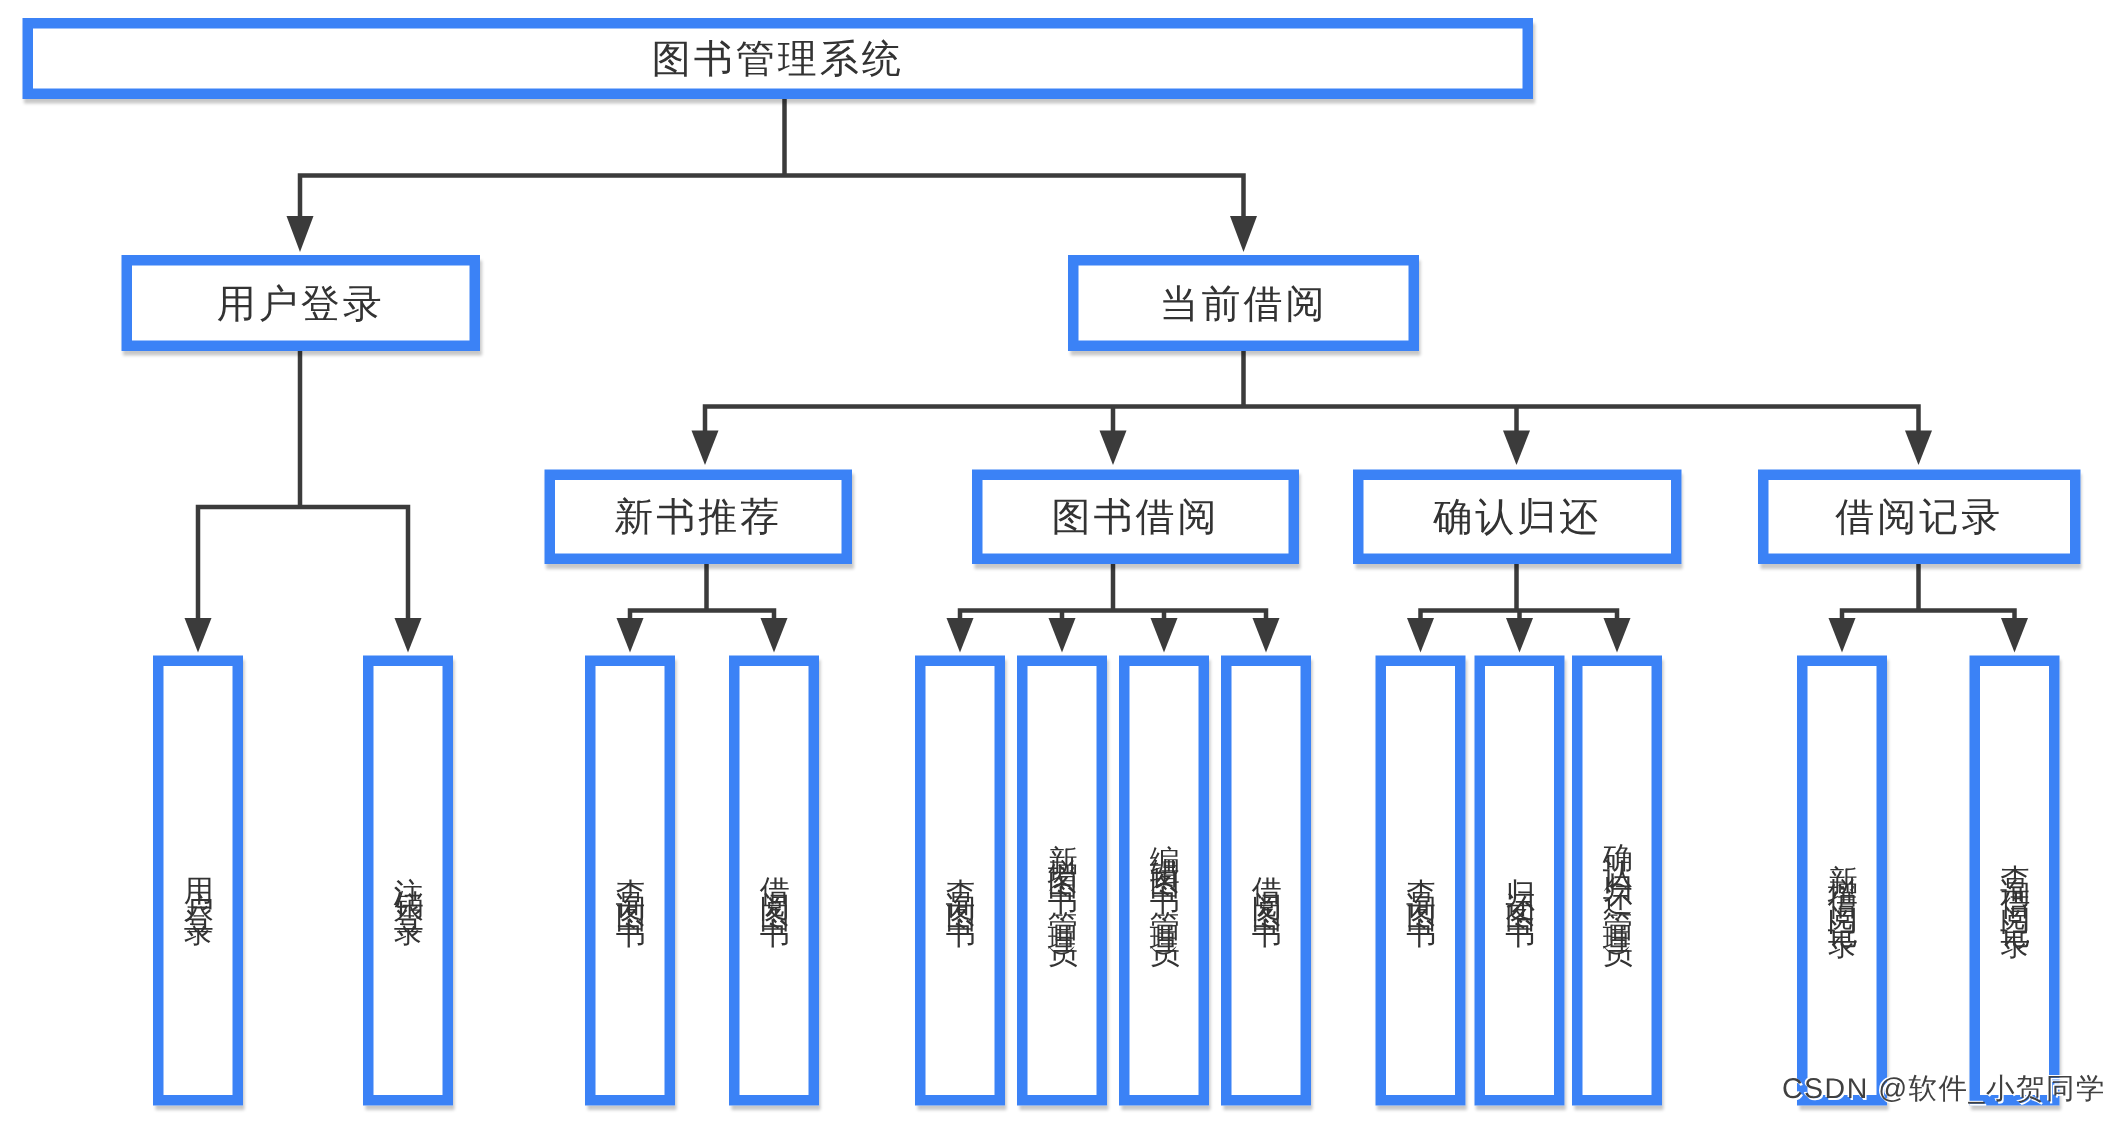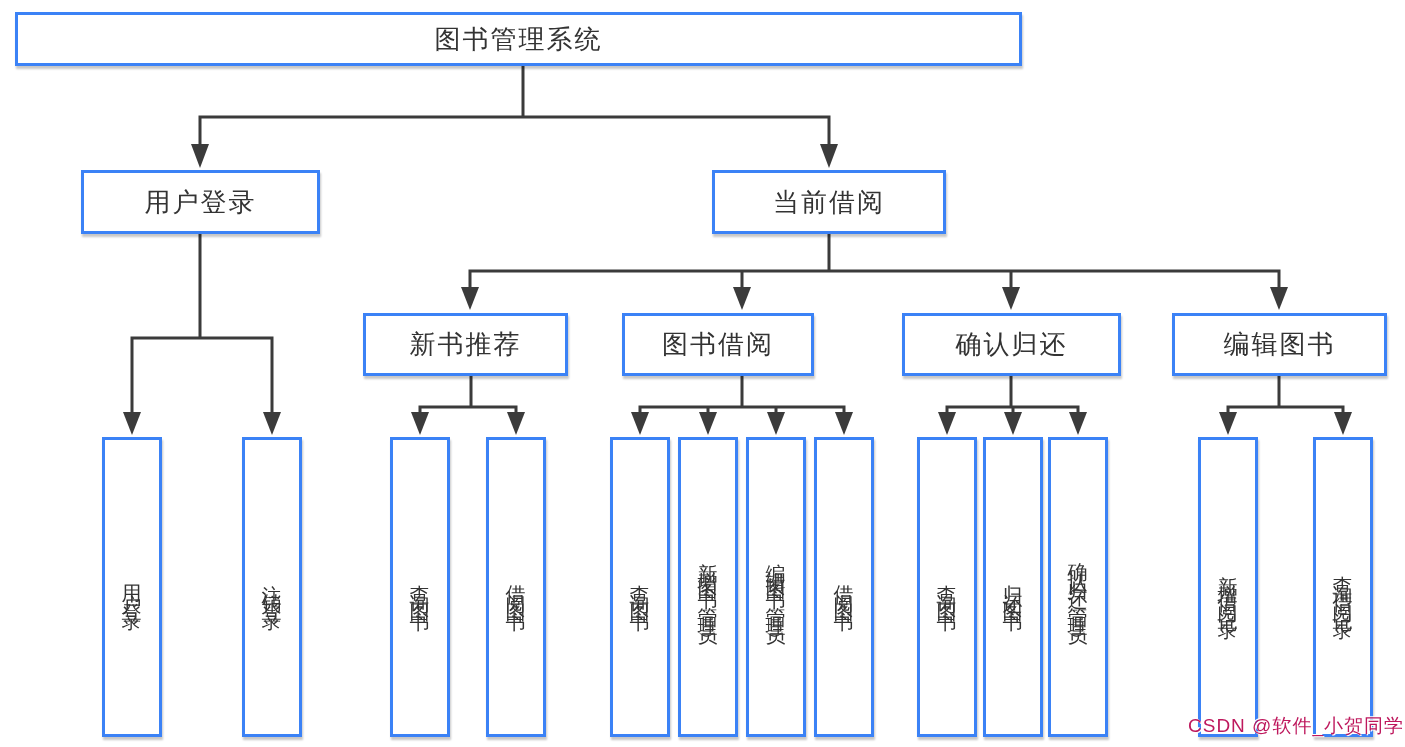--- a/index.html
+++ b/index.html
@@ -18,21 +18,21 @@
   svg.connectors {
     position: absolute;
     left: 0;
     top: 0;
     width: 1405px;
     height: 747px;
   }
   .hbox, .vbox {
     position: absolute;
     box-sizing: border-box;
-    border: 3px solid #3b82f6;
+    border: 7px solid #3b82f6;
     background: #ffffff;
     display: flex;
     align-items: center;
     justify-content: center;
     box-shadow: 1px 3px 2px rgba(0,0,0,0.22);
   }
   .hbox span {
     font-size: 26px;
     color: #333333;
     letter-spacing: 2px;
@@ -48,21 +48,21 @@
     font-size: 20px;
     letter-spacing: 9px;
     color: #333333;
     line-height: 1;
   }
   .watermark {
     position: absolute;
     left: 1188px;
     top: 713px;
     font-size: 19px;
-    color: #be185d;
+    color: #404040;
     letter-spacing: 1px;
     white-space: nowrap;
     text-shadow: 1px 1px 0 #ffffff, -1px -1px 0 #ffffff;
     z-index: 5;
   }
 </style>
 </head>
 <body>
 
 <div class="canvas">
@@ -122,28 +122,28 @@
   <div class="hbox" style="left:81px;top:170px;width:239px;height:64px">
     <span>用户登录</span>
   </div>
   <div class="hbox" style="left:712px;top:170px;width:234px;height:64px">
     <span>当前借阅</span>
   </div>
 
   <div class="hbox" style="left:363px;top:313px;width:205px;height:63px">
     <span>新书推荐</span>
   </div>
-  <div class="hbox" style="left:622px;top:313px;width:192px;height:63px">
+  <div class="hbox" style="left:648px;top:313px;width:218px;height:63px">
     <span>图书借阅</span>
   </div>
   <div class="hbox" style="left:902px;top:313px;width:219px;height:63px">
     <span>确认归还</span>
   </div>
   <div class="hbox" style="left:1172px;top:313px;width:215px;height:63px">
-    <span>编辑图书</span>
+    <span>借阅记录</span>
   </div>
 
   <div class="vbox" style="left:102px;top:437px">
     <span>用户登录</span>
   </div>
   <div class="vbox" style="left:242px;top:437px">
     <span>注销登录</span>
   </div>
 
   <div class="vbox" style="left:390px;top:437px">

